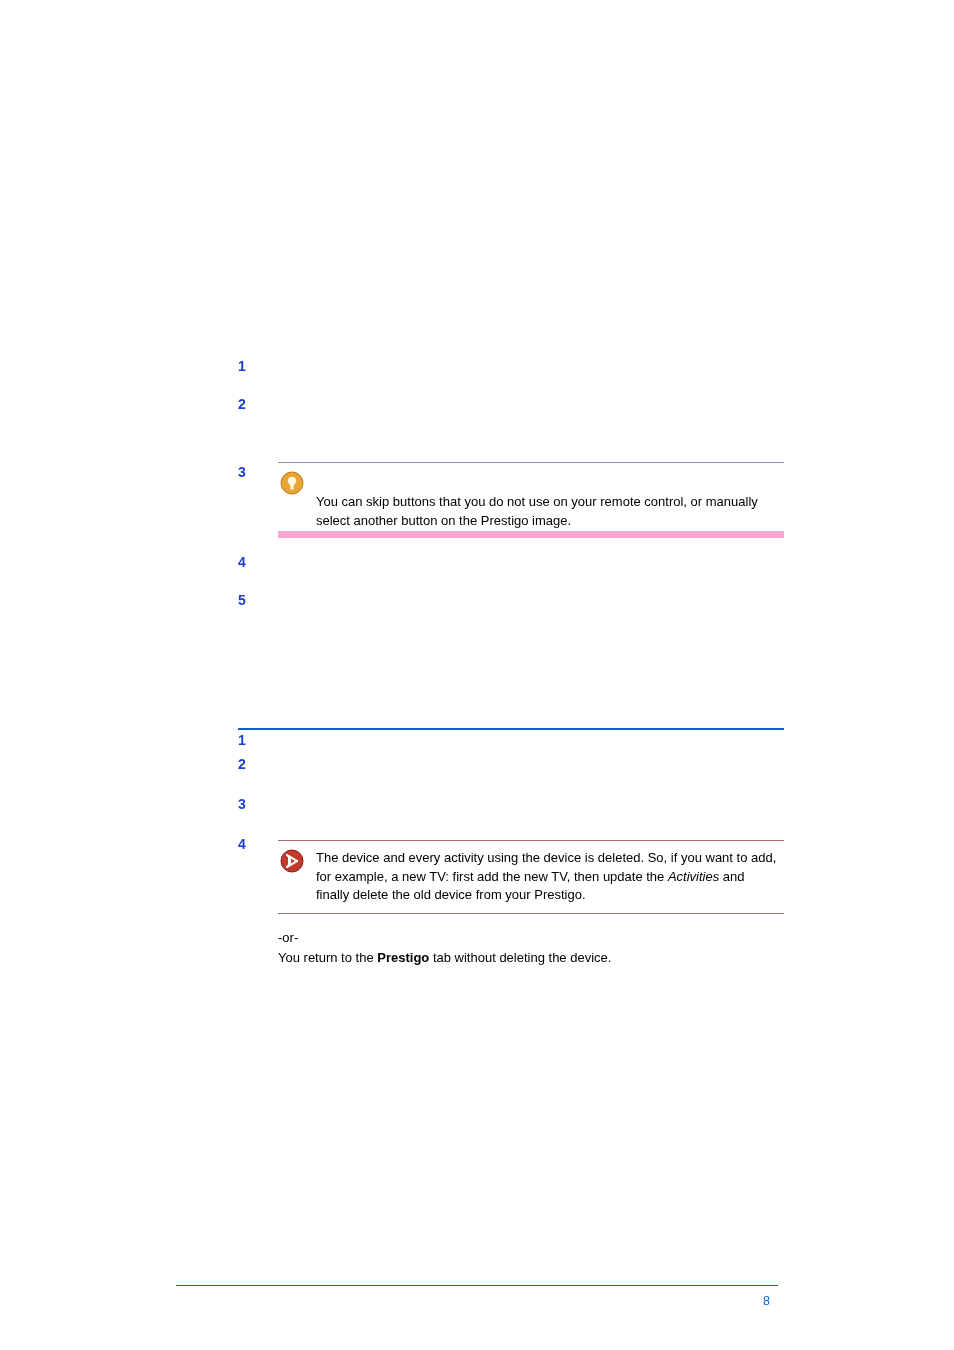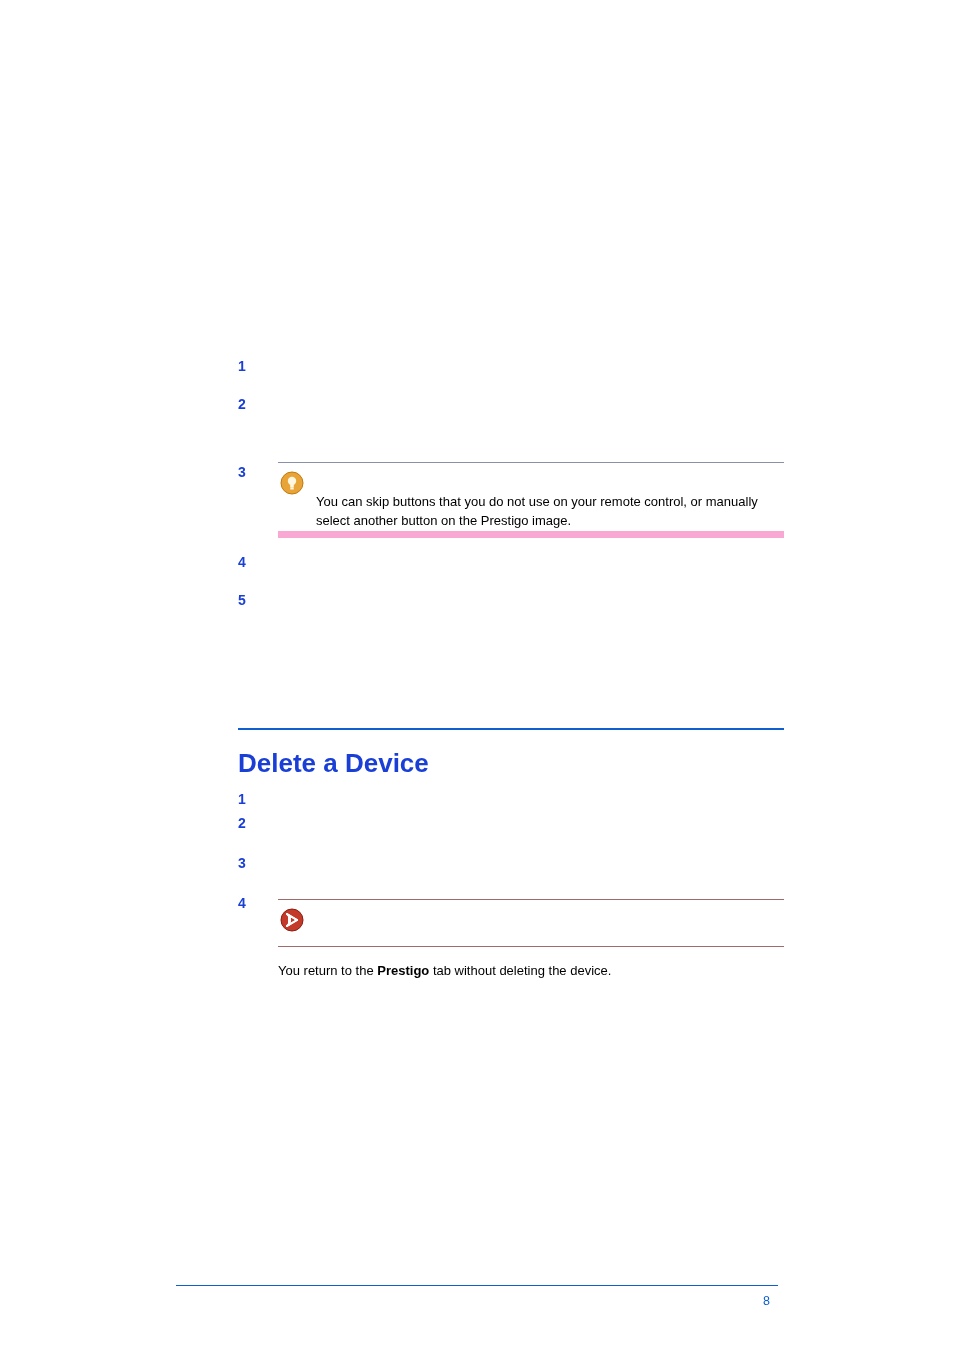--- a/index.html
+++ b/index.html
@@ -168,21 +168,20 @@
       <div class="num">4</div>
       <div class="body"></div>
     </div>
 
     <div class="row" style="margin-bottom:120px;">
       <div class="num">5</div>
       <div class="body"></div>
     </div>
 
     <div class="h-rule"></div>
-    <div class="section-title">Delete a Device</div>
 
     <div class="row" style="margin-bottom:6px;">
       <div class="num">1</div>
       <div class="body"></div>
     </div>
     <div class="row" style="margin-bottom:22px;">
       <div class="num">2</div>
       <div class="body"></div>
     </div>
     <div class="row" style="margin-bottom:22px;">
@@ -197,27 +196,31 @@
             <div class="warn-icon">
               <svg width="24" height="24" viewBox="0 0 24 24">
                 <circle cx="12" cy="12" r="11" fill="#c43a2a" stroke="#8a1e12" stroke-width="1"></circle>
                 <path d="M7 6 C 11 9, 11 15, 7 18 M7 6 L 17 12 L 7 18" fill="none" stroke="#fff" stroke-width="2" stroke-linejoin="round" stroke-linecap="round"></path>
                 <path d="M17 12 L 7 18" fill="none" stroke="#fff" stroke-width="2" stroke-linecap="round"></path>
                 <path d="M17 12 L 7 6" fill="none" stroke="#fff" stroke-width="2" stroke-linecap="round"></path>
                 <path d="M8 7 C 12 10, 12 14, 8 17" fill="#fff" stroke="none"></path>
               </svg>
             </div>
             <div class="warn-body">
+              <div class="warn-text">
+                <span>The device and every activity using the device is deleted. So, if you want to add, for example, a new TV: first add the new TV, then update the </span><i>Activities</i><span> and finally delete the old device from your Prestigo.</span>
+              </div>
             </div>
           </div>
         </div>
       </div>
     </div>
 
     <div class="tail">
+      <div>-or-</div>
       <div>
         <span>You return to the </span><b>Prestigo</b><span> tab without deleting the device.</span>
       </div>
     </div>
 
   </div>
 
   <div class="footer-rule"></div>
   <div class="page-num">8</div>
 

